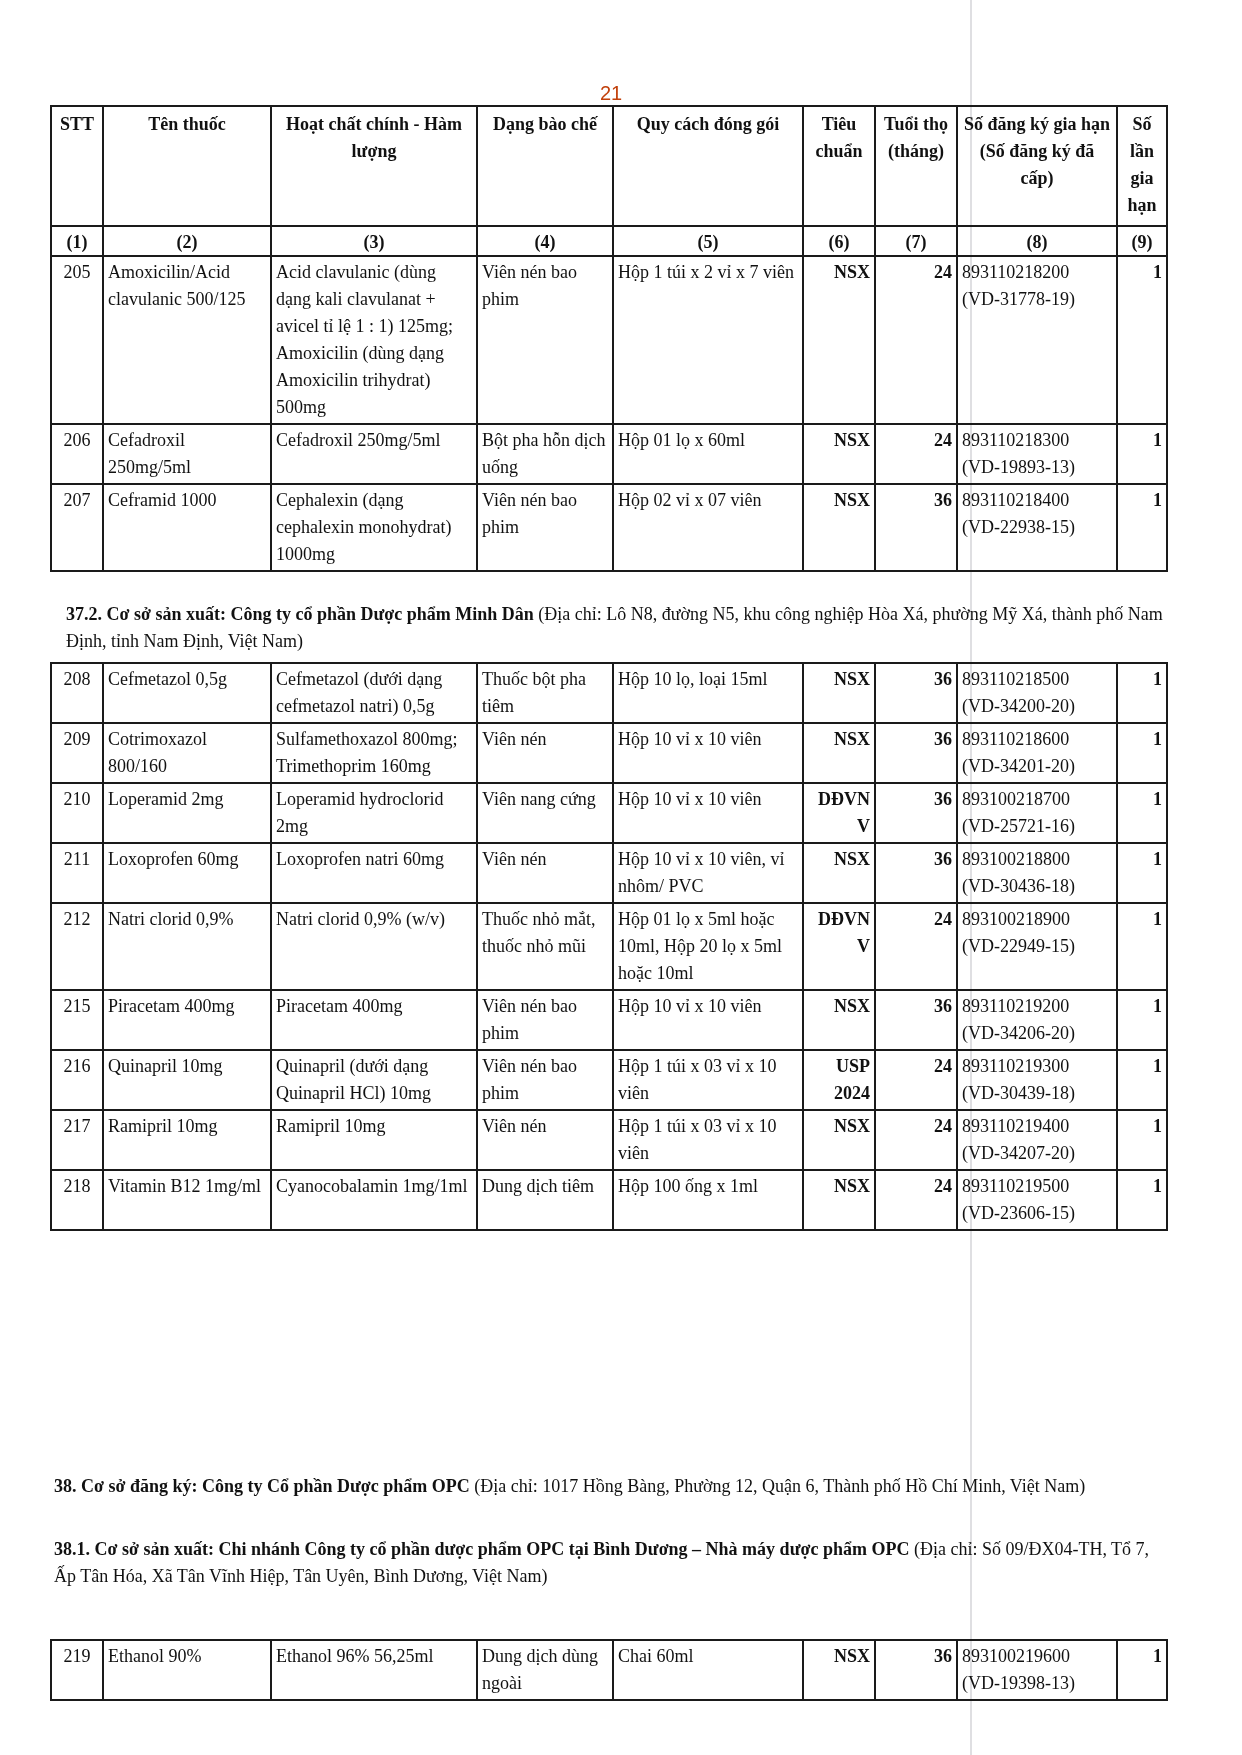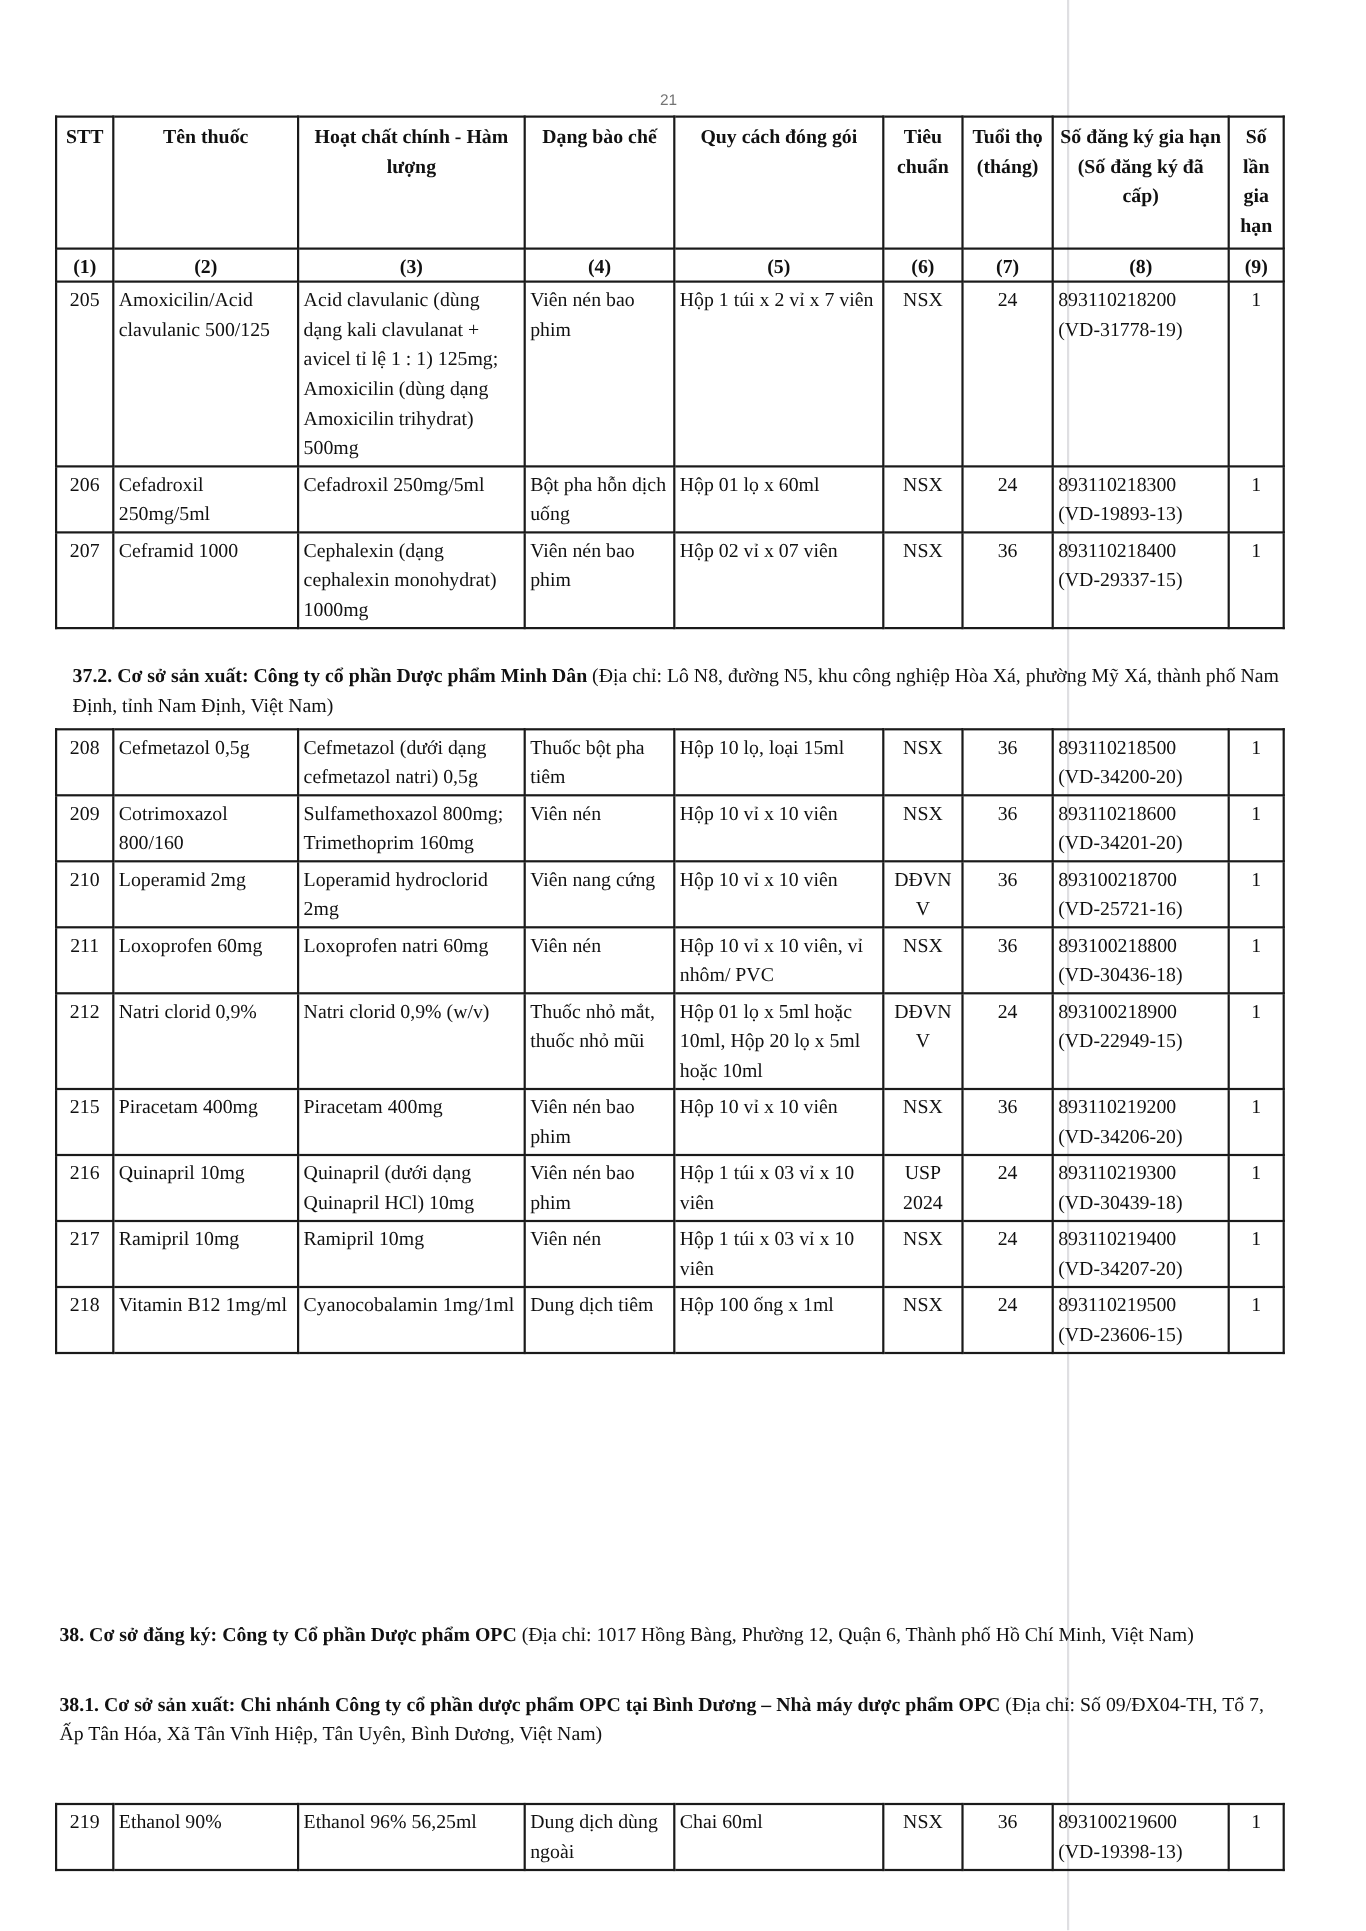--- a/index.html
+++ b/index.html
@@ -1,37 +1,37 @@
 <!DOCTYPE html>
 <html><head>
 <meta charset="utf-8">
 <style>
   html, body { margin: 0; padding: 0; background: #ffffff; }
   body {
     width: 1242px; height: 1755px; position: relative; overflow: hidden;
     font-family: "Liberation Serif", "DejaVu Serif", serif; color: #111;
   }
   .page-num {
-    position: absolute; top: 82px; left: 600px; font-size: 14px;
-    font-family: "Liberation Sans", "DejaVu Sans", sans-serif; color: #737373;
+    position: absolute; top: 82px; left: 600px; font-size: 20px;
+    font-family: "Liberation Sans", "DejaVu Sans", sans-serif; color: #c2410c;
   }
   .scan-line {
     position: absolute; left: 970px; top: 0; width: 2px; height: 1755px;
     background: #c9c9cf; opacity: 0.6;
   }
   table.reg {
     position: absolute; left: 50px; border-collapse: collapse;
     font-size: 18px; line-height: 27px; table-layout: fixed;
   }
   table.reg td, table.reg th {
     border: 2px solid #1a1a1a; vertical-align: top; padding: 2px 4px 2px 4px;
   }
   table.reg th { font-weight: bold; text-align: center; padding-top: 4px; }
   th.colnum { padding: 0 2px; line-height: 22px; }
-  td.c { text-align: center; }
+  td.c { text-align: right; font-weight: bold; }
   td.num { text-align: center; }
   col.c1 { width: 52px; } col.c2 { width: 168px; } col.c3 { width: 206px; }
   col.c4 { width: 136px; } col.c5 { width: 190px; } col.c6 { width: 72px; }
   col.c7 { width: 82px; } col.c8 { width: 160px; } col.c9 { width: 50px; }
   .section {
     position: absolute; left: 54px; width: 1120px; font-size: 18px; line-height: 27px;
   }
   .section b { font-weight: bold; }
 </style>
 </head>
@@ -109,21 +109,21 @@
       <tr>
         <td class="num">207</td>
         <td>Ceframid 1000</td>
         <td>Cephalexin (dạng cephalexin monohydrat) 1000mg</td>
         <td>Viên nén bao phim</td>
         <td>Hộp 02 vỉ x 07 viên</td>
         <td class="c">NSX</td>
         <td class="c">36</td>
         <td>
           <div>893110218400</div>
-          <div>(VD-29337-15)</div>
+          <div>(VD-22938-15)</div>
         </td>
         <td class="c">1</td>
       </tr>
     </tbody>
 </table>
 
 <div class="section" style="top:601px;margin-left:12px;">
   <b>37.2. Cơ sở sản xuất: Công ty cổ phần Dược phẩm Minh Dân</b><span> (Địa chỉ: Lô N8, đường N5, khu công nghiệp Hòa Xá, phường Mỹ Xá, thành phố Nam Định, tỉnh Nam Định, Việt Nam)</span>
 </div>
 

